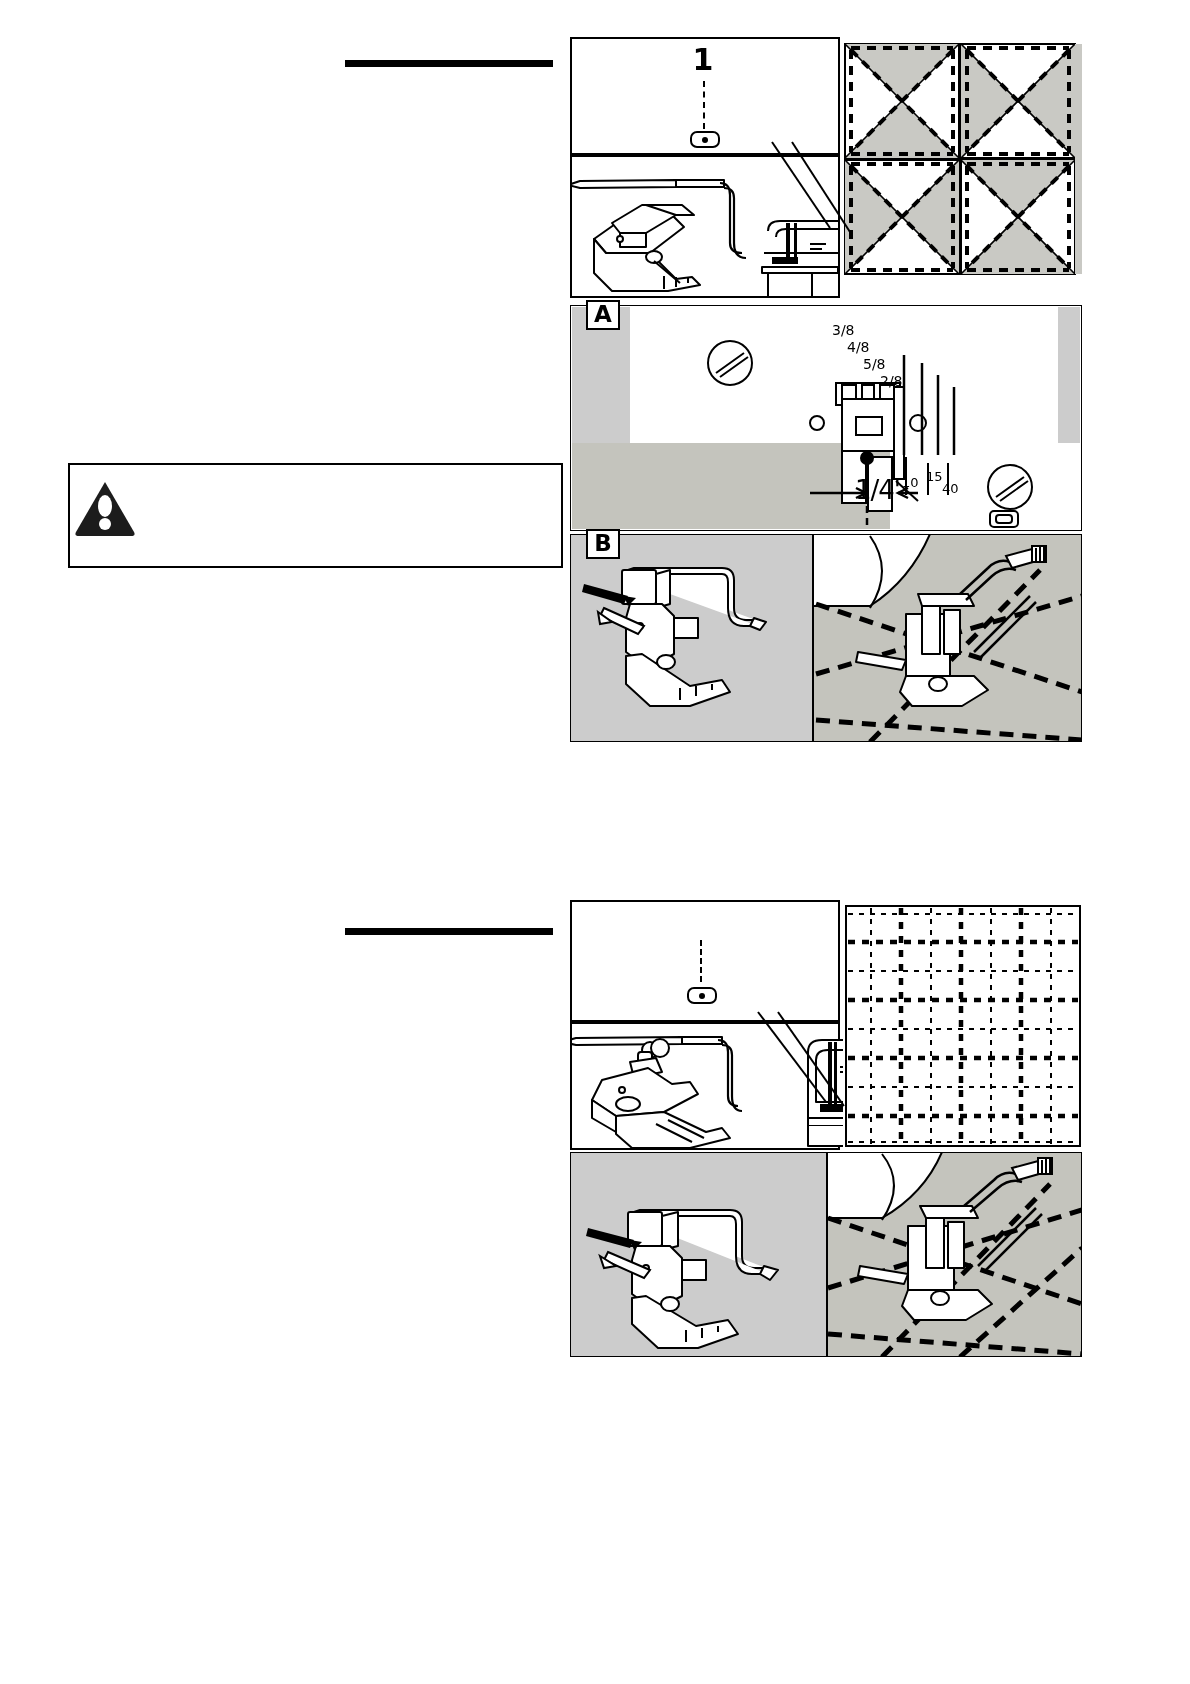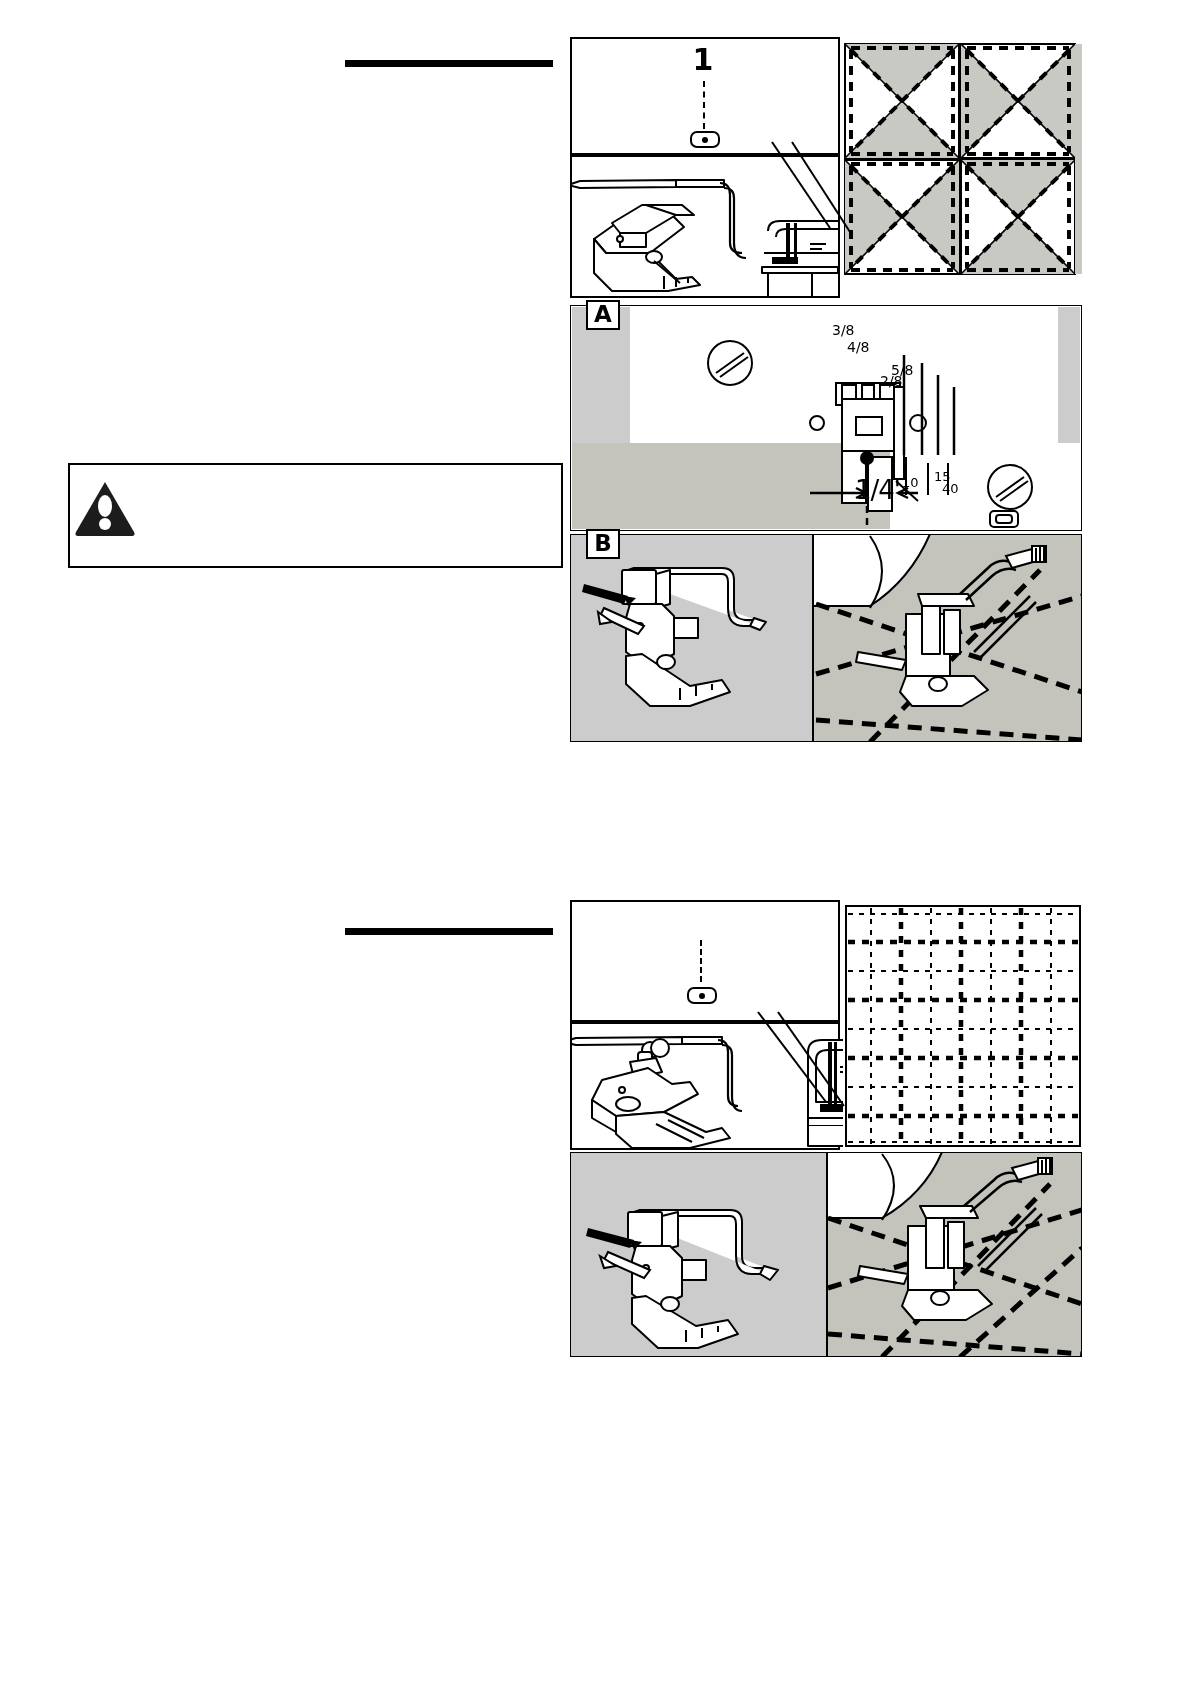--- a/index.html
+++ b/index.html
@@ -233,24 +233,24 @@
       </g>
       <path d="M 326 176 L 348 196" stroke="#000" stroke-width="2" fill="none"></path>
 
       <g fill="#fff" stroke="#000" stroke-width="2">
         <rect x="420" y="206" width="28" height="16" rx="4"></rect>
         <rect x="426" y="210" width="16" height="8" rx="3"></rect>
       </g>
     </svg>
     <div class="meas" style="left:262px;top:17px;">3/8</div>
     <div class="meas" style="left:277px;top:34px;">4/8</div>
-    <div class="meas" style="left:293px;top:57px;margin-left:28px;">5/8</div>
+    <div class="meas" style="left:293px;top:51px;">5/8</div>
     <div class="meas" style="left:310px;top:68px;">2/8</div>
     <div class="measnum" style="left:332px;top:152px;margin-top:18px;">10</div>
-    <div class="measnum" style="left:364px;top:164px;">15</div>
+    <div class="measnum" style="left:356px;top:164px;">15</div>
     <div class="measnum" style="left:372px;top:176px;">40</div>
   </div>
   <div id="quarter-label">1/4'</div>
   <div class="chip" style="left:586px;top:300px;">A</div>
 
   <div class="abs" id="s1-panel-B">
     <svg width="512" height="208" viewBox="0 0 512 208">
       <rect x="0" y="0" width="243" height="208" fill="#cccccc" stroke="#000" stroke-width="2"></rect>
       <rect x="243" y="0" width="269" height="208" fill="#c4c4bd" stroke="#000" stroke-width="2"></rect>
 

